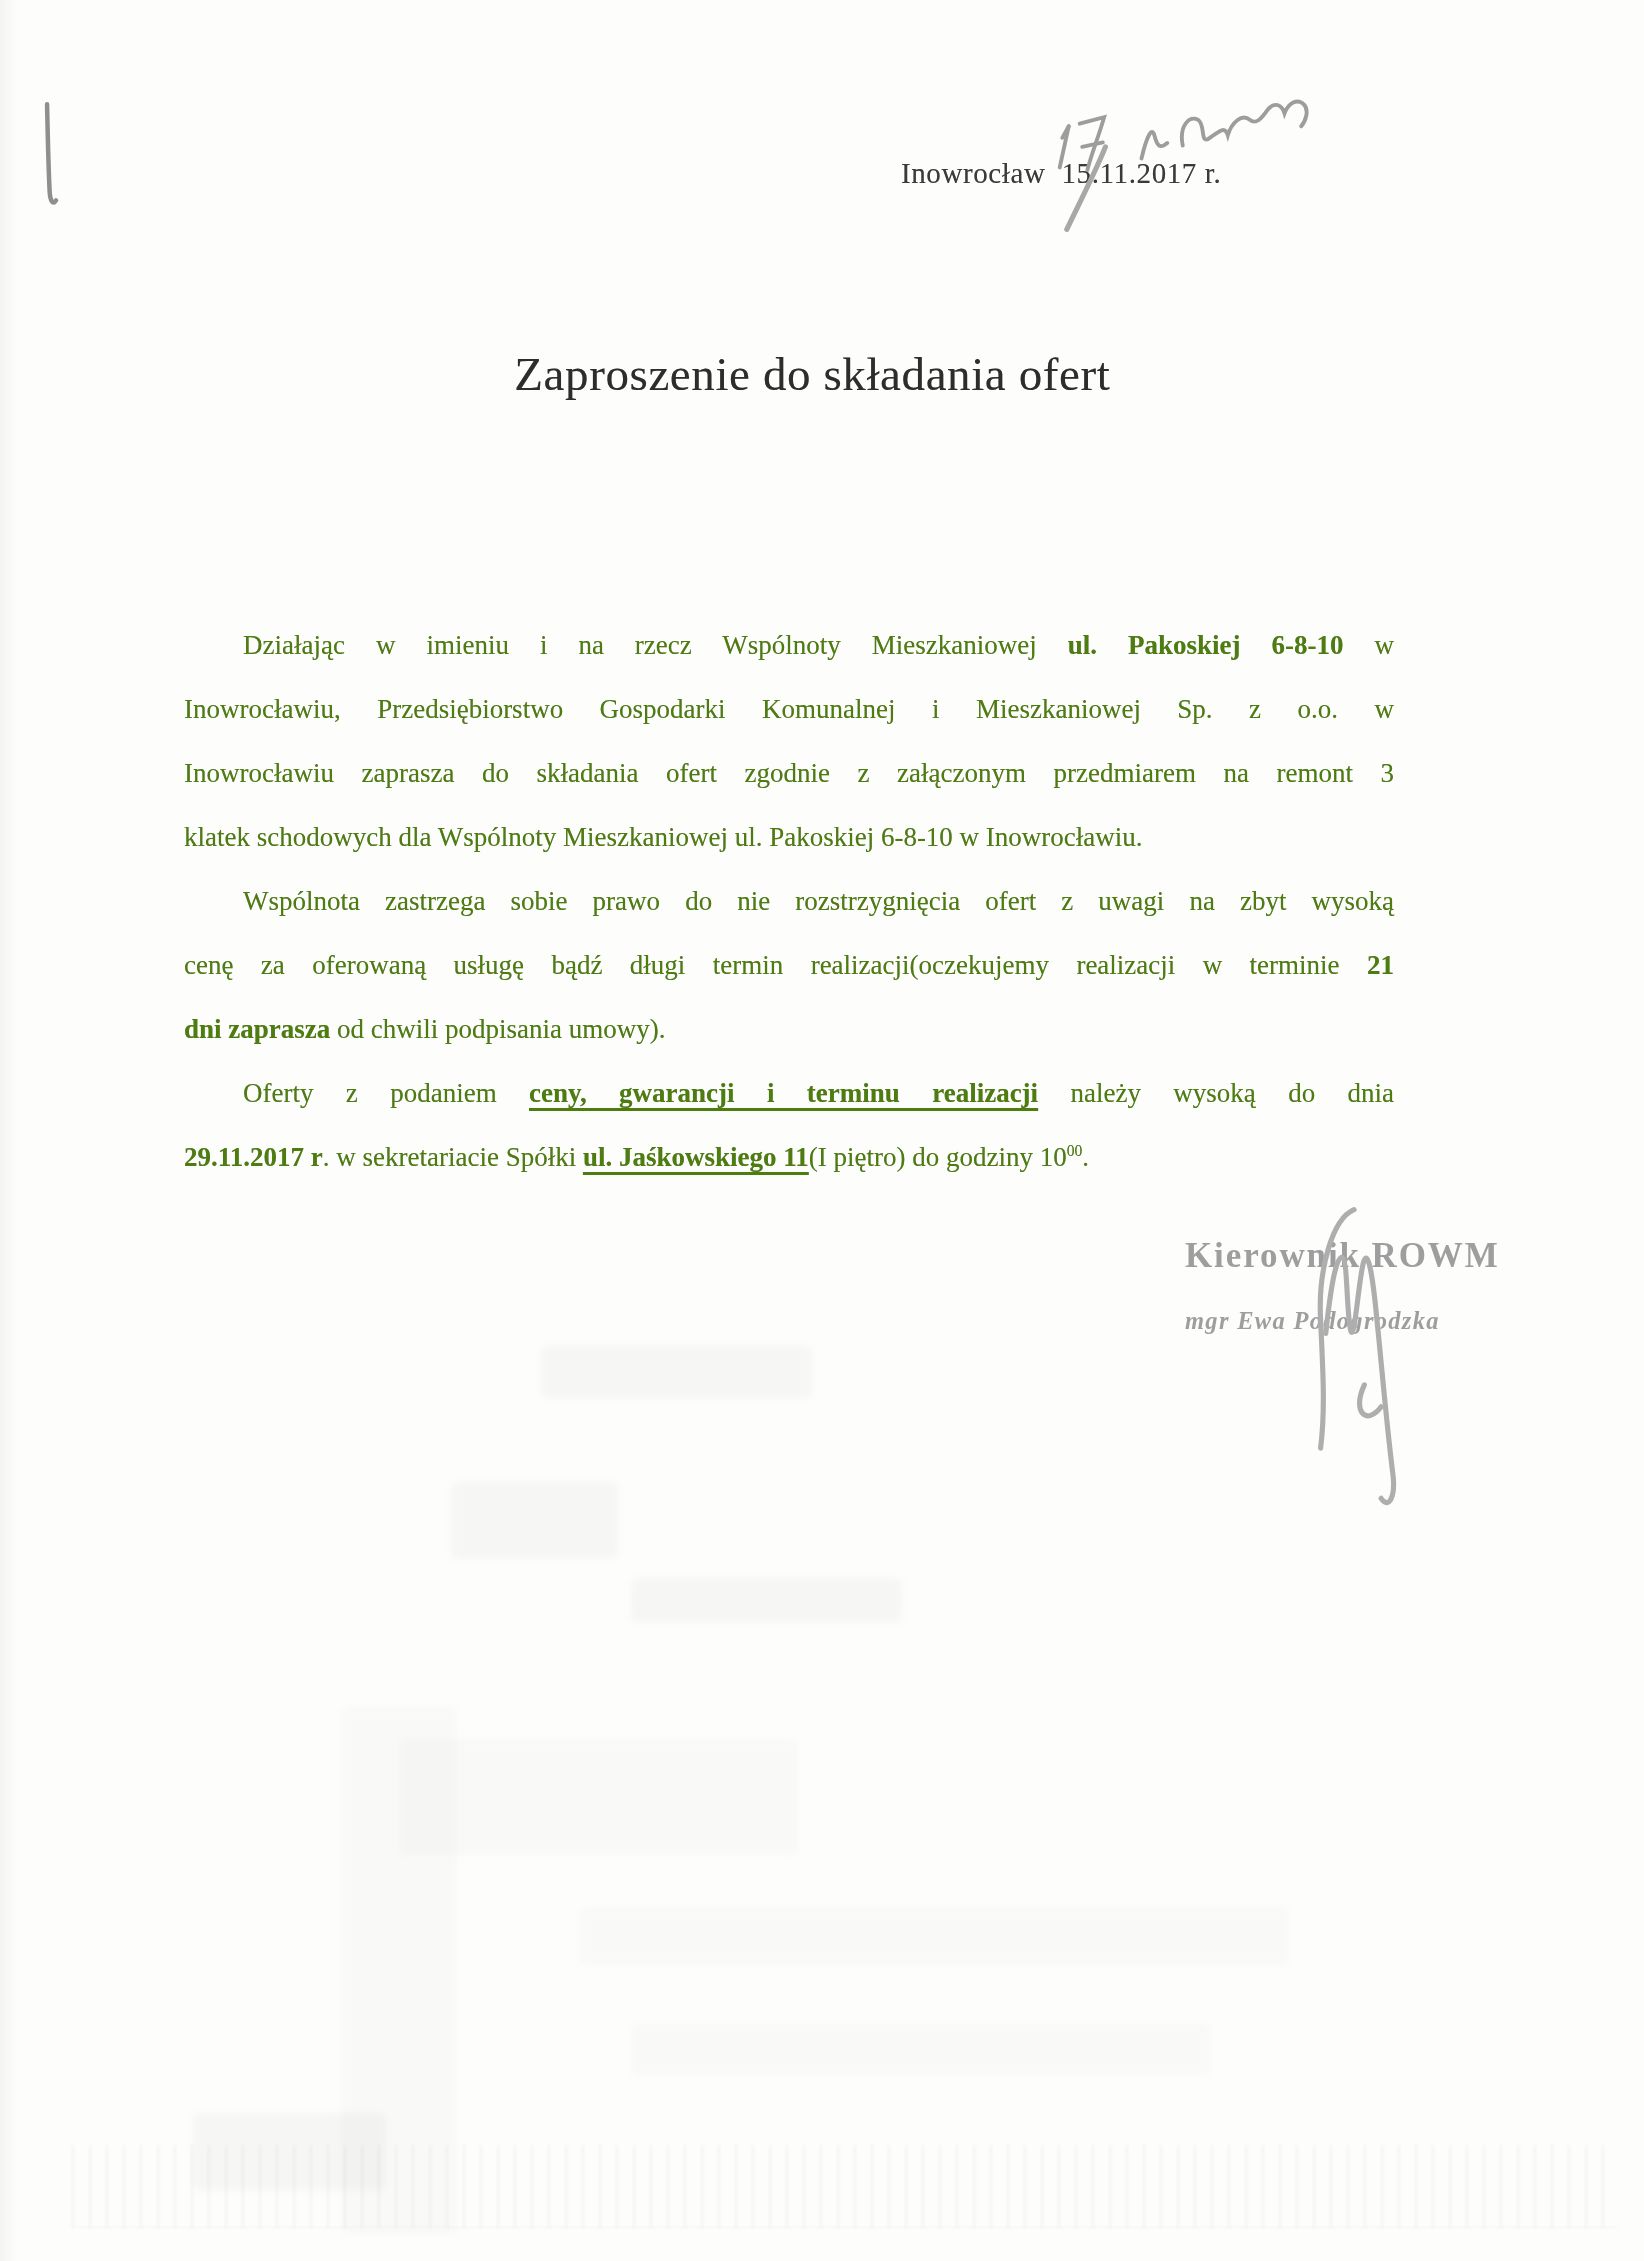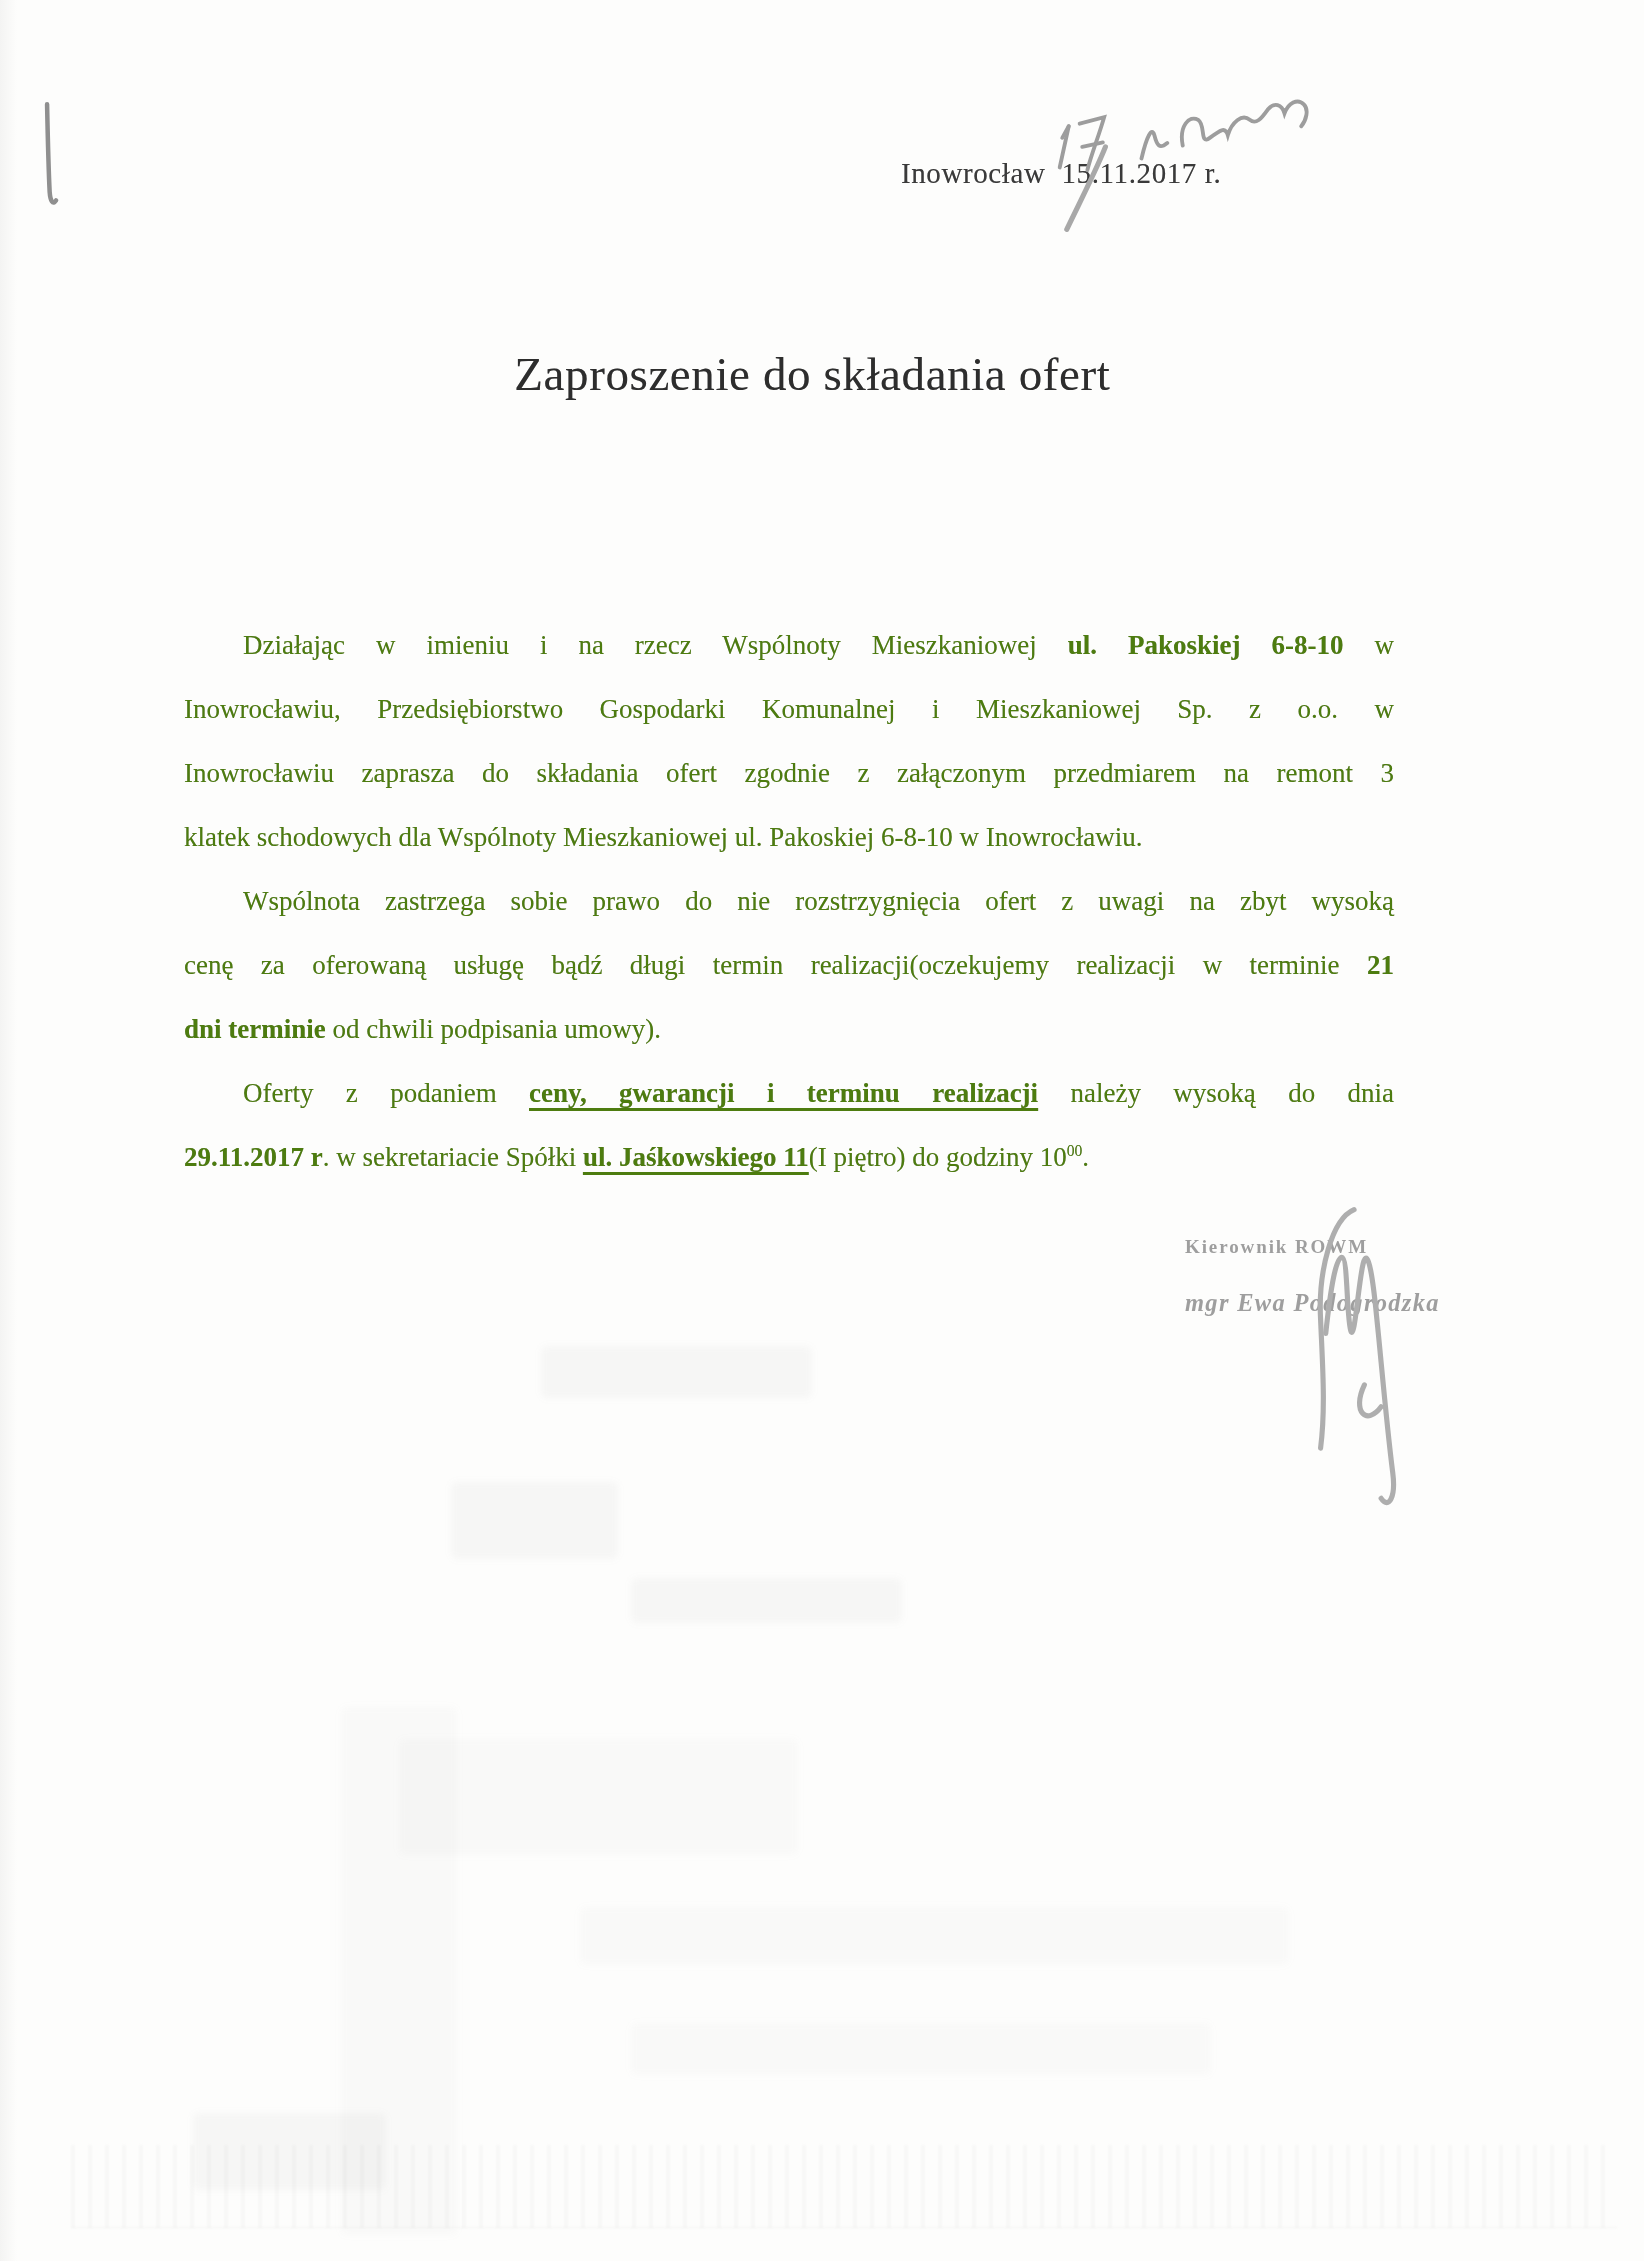--- a/index.html
+++ b/index.html
@@ -73,22 +73,23 @@
   .seg-sup{vertical-align:super;font-size:58%;line-height:0;}
 
   
   .stamp{
     position:absolute;left:1185px;top:1236px;z-index:2;
     color:#979797;
     filter:blur(0.4px);
     opacity:.92;
   }
   .stamp .s1{
-    font-size:19px;font-weight:700;letter-spacing:1.9px;
+    font-size:35px;font-weight:700;letter-spacing:1.9px;
     white-space:nowrap;
+    text-align:center;
   }
   .stamp .s2{
     margin-top:31px;
     font-size:24.5px;font-weight:700;font-style:italic;letter-spacing:1.3px;
     white-space:nowrap;
   }
 
   
   .ink-overlay{
     position:absolute;left:0;top:0;z-index:3;pointer-events:none;
@@ -116,21 +117,21 @@
 
   <div class="doc-title">Zaproszenie do składania ofert</div>
 
   <div class="body-text">
       <div class="line indent"><span class="seg-n">Działając w imieniu i na rzecz Wspólnoty Mieszkaniowej </span><span class="seg-b">ul. Pakoskiej 6-8-10</span><span class="seg-n"> w</span></div>
       <div class="line"><span class="seg-n">Inowrocławiu, Przedsiębiorstwo Gospodarki Komunalnej i Mieszkaniowej Sp. z o.o. w</span></div>
       <div class="line"><span class="seg-n">Inowrocławiu zaprasza do składania ofert zgodnie z załączonym przedmiarem na remont 3</span></div>
       <div class="line noj"><span class="seg-n">klatek schodowych dla Wspólnoty Mieszkaniowej ul. Pakoskiej 6-8-10  w Inowrocławiu.</span></div>
       <div class="line indent"><span class="seg-n">Wspólnota zastrzega sobie prawo do nie rozstrzygnięcia ofert z uwagi na zbyt wysoką</span></div>
       <div class="line"><span class="seg-n">cenę za oferowaną usługę bądź długi termin realizacji(oczekujemy realizacji w terminie </span><span class="seg-b">21</span></div>
-      <div class="line noj"><span class="seg-b">dni terminie</span><span class="seg-n"> od chwili podpisania umowy).</span></div>
+      <div class="line noj"><span class="seg-b">dni zaprasza</span><span class="seg-n"> od chwili podpisania umowy).</span></div>
       <div class="line indent"><span class="seg-n">Oferty z podaniem </span><span class="seg-bu">ceny, gwarancji i terminu realizacji</span><span class="seg-n"> należy wysoką do dnia</span></div>
       <div class="line noj"><span class="seg-b">29.11.2017 r</span><span class="seg-n">. w sekretariacie Spółki </span><span class="seg-bu">ul. Jaśkowskiego 11</span><span class="seg-n">(I piętro) do godziny 10</span><span class="seg-sup">00</span><span class="seg-n">.</span></div>
     </div>
 
   <div class="stamp">
     <div class="s1">Kierownik ROWM</div>
     <div class="s2">mgr Ewa Podogrodzka</div>
   </div>
 
   <svg class="ink-overlay" width="1644" height="2261" viewBox="0 0 2552 3510">

